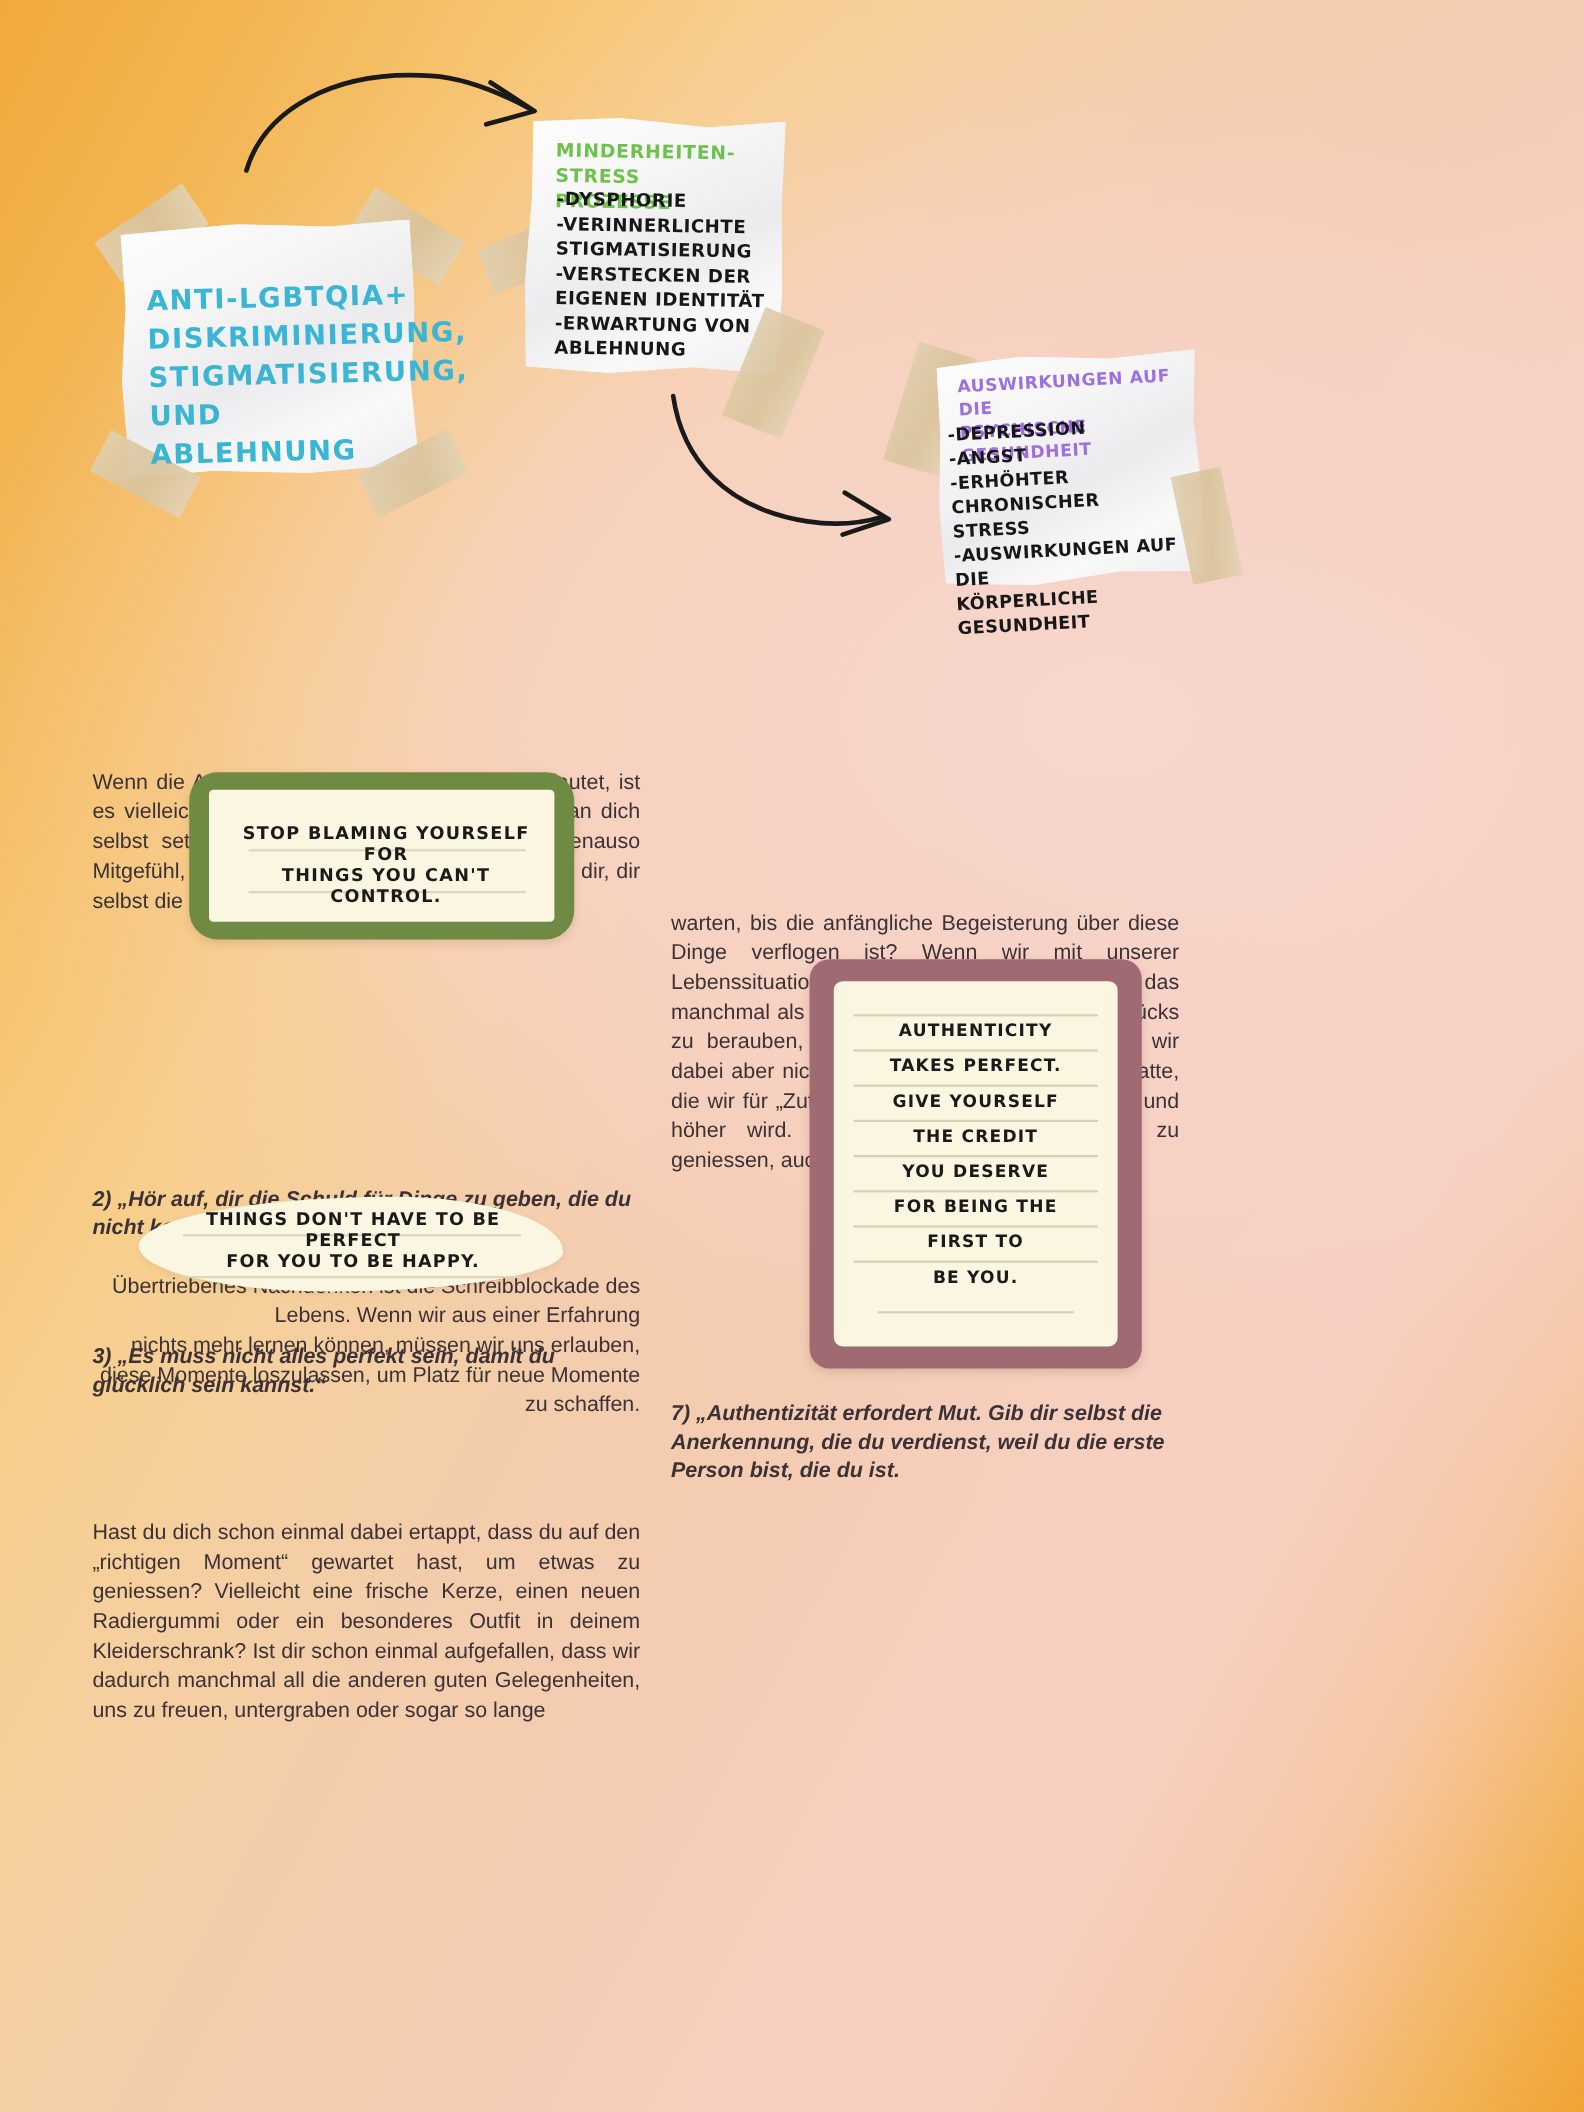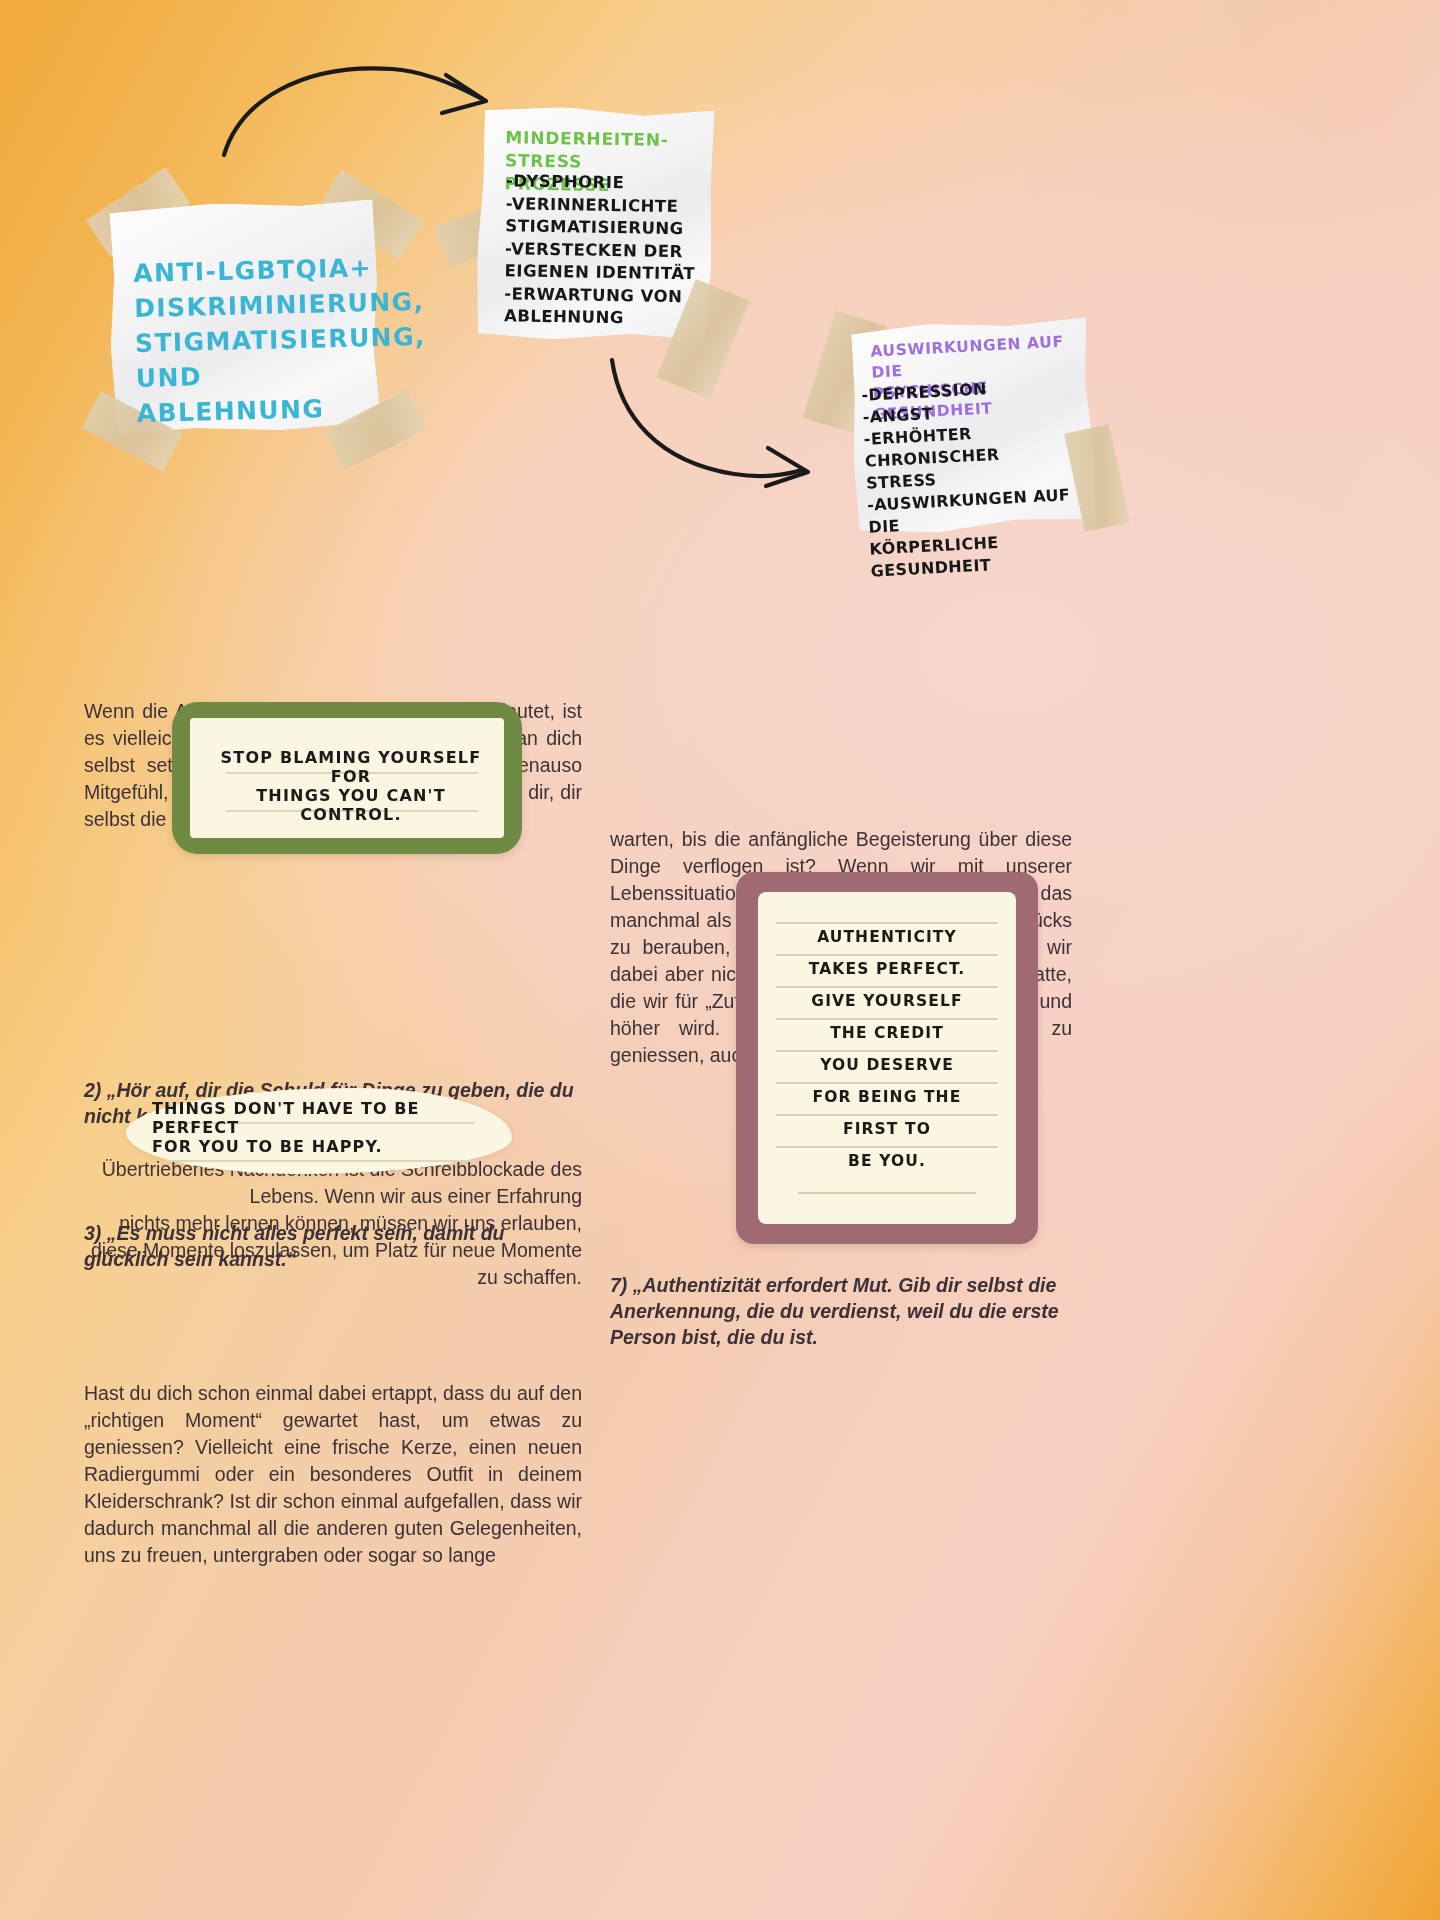--- a/index.html
+++ b/index.html
@@ -78,21 +78,21 @@
     font-size:16px;letter-spacing:1.2px;text-align:center;}
   .qgreen .x1{top:30px;} .qgreen .x2{top:68px;}
 
   .qblob{position:absolute;left:126px;top:1088px;width:386px;height:86px;
     background:#faf6e2;
     border-radius:60% 40% 55% 45% / 52% 58% 42% 48%;
     box-shadow:0 2px 6px rgba(120,80,40,.10);}
   .qblob .ln{position:absolute;left:40px;right:38px;height:2px;background:#ddd6bb;}
   .qblob .l1{top:34px;} .qblob .l2{top:72px;}
   .qblob .tx{position:absolute;left:26px;right:22px;color:#1c1a19;font-size:16px;
-    letter-spacing:1.1px;text-align:left;}
+    letter-spacing:1.1px;text-align:center;}
   .qblob .x1{top:11px;} .qblob .x2{top:49px;}
 
   .qcard{position:absolute;left:736px;top:872px;width:302px;height:372px;
     background:#a06a72;border-radius:18px;box-shadow:0 3px 9px rgba(100,60,50,.18);}
   .qcard .inner{position:absolute;left:22px;top:20px;right:22px;bottom:20px;
     background:#faf6e2;border-radius:8px;}
   .qcard .row{position:relative;height:32px;}
   .qcard .row .rl{position:absolute;left:18px;right:18px;top:0;height:2px;background:#d8d0b4;}
   .qcard .row span{position:absolute;left:0;right:0;top:6px;text-align:center;
     color:#1c1a19;font-size:15.5px;letter-spacing:1.1px;}

